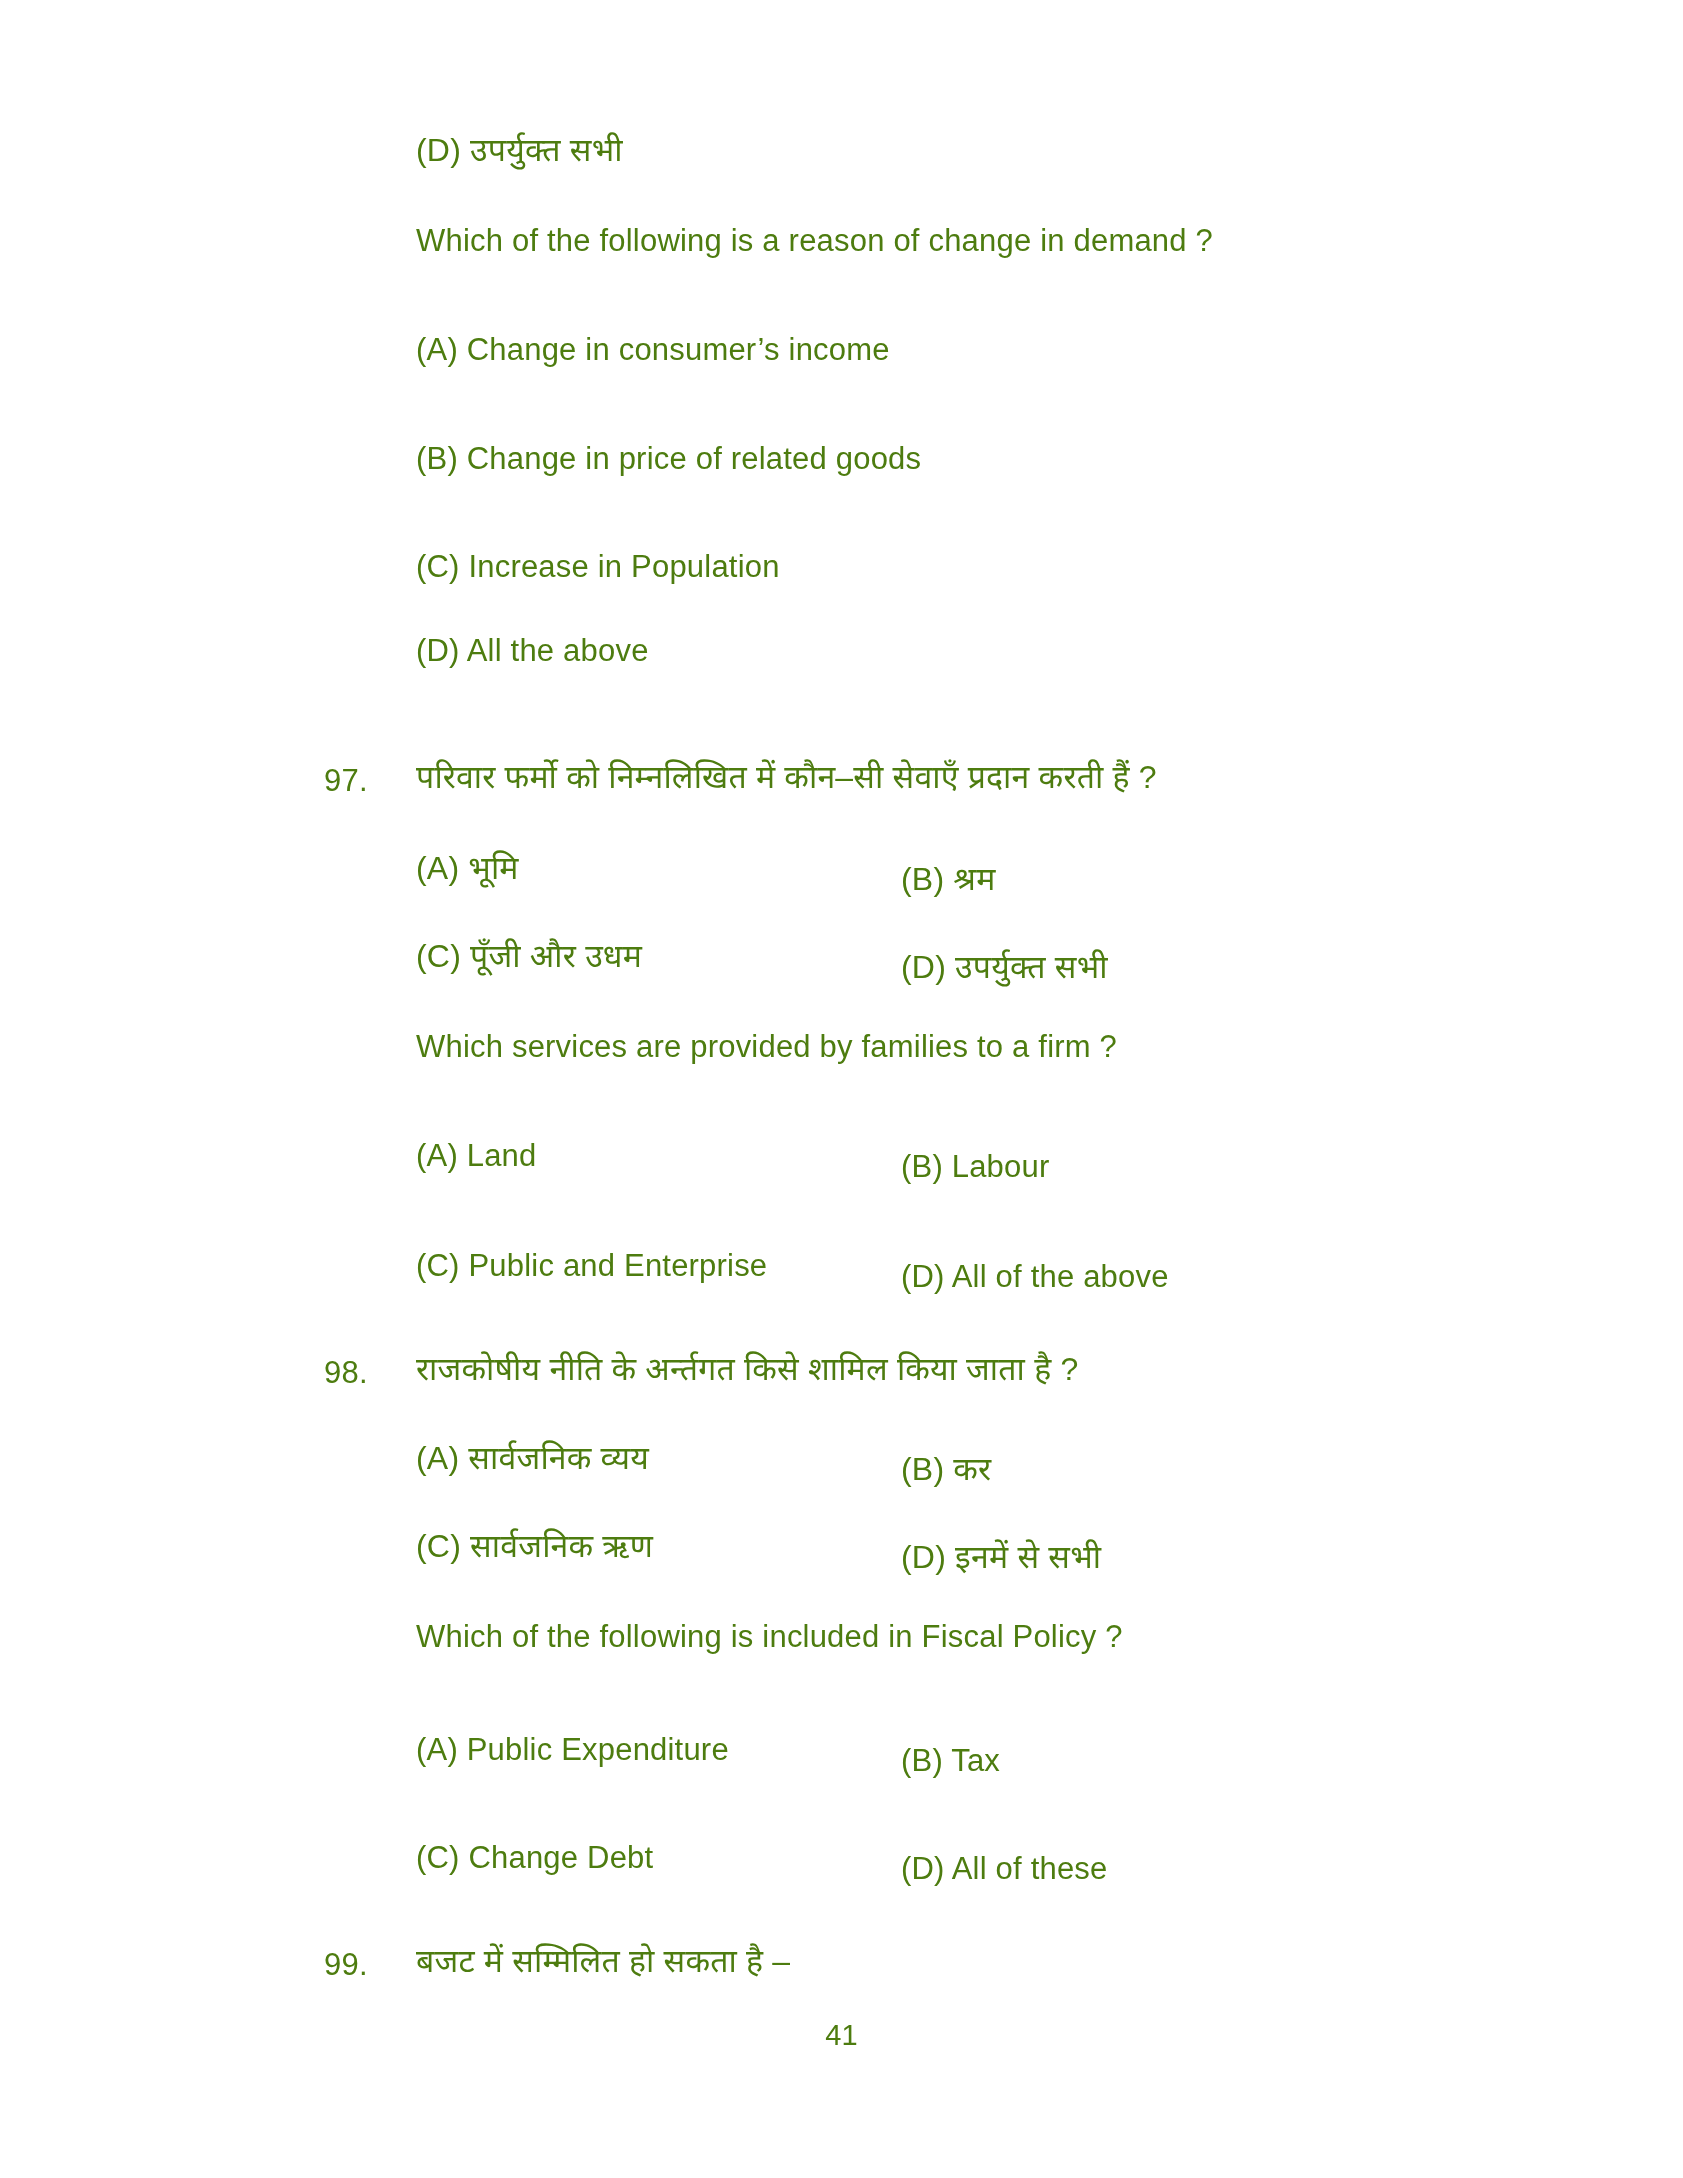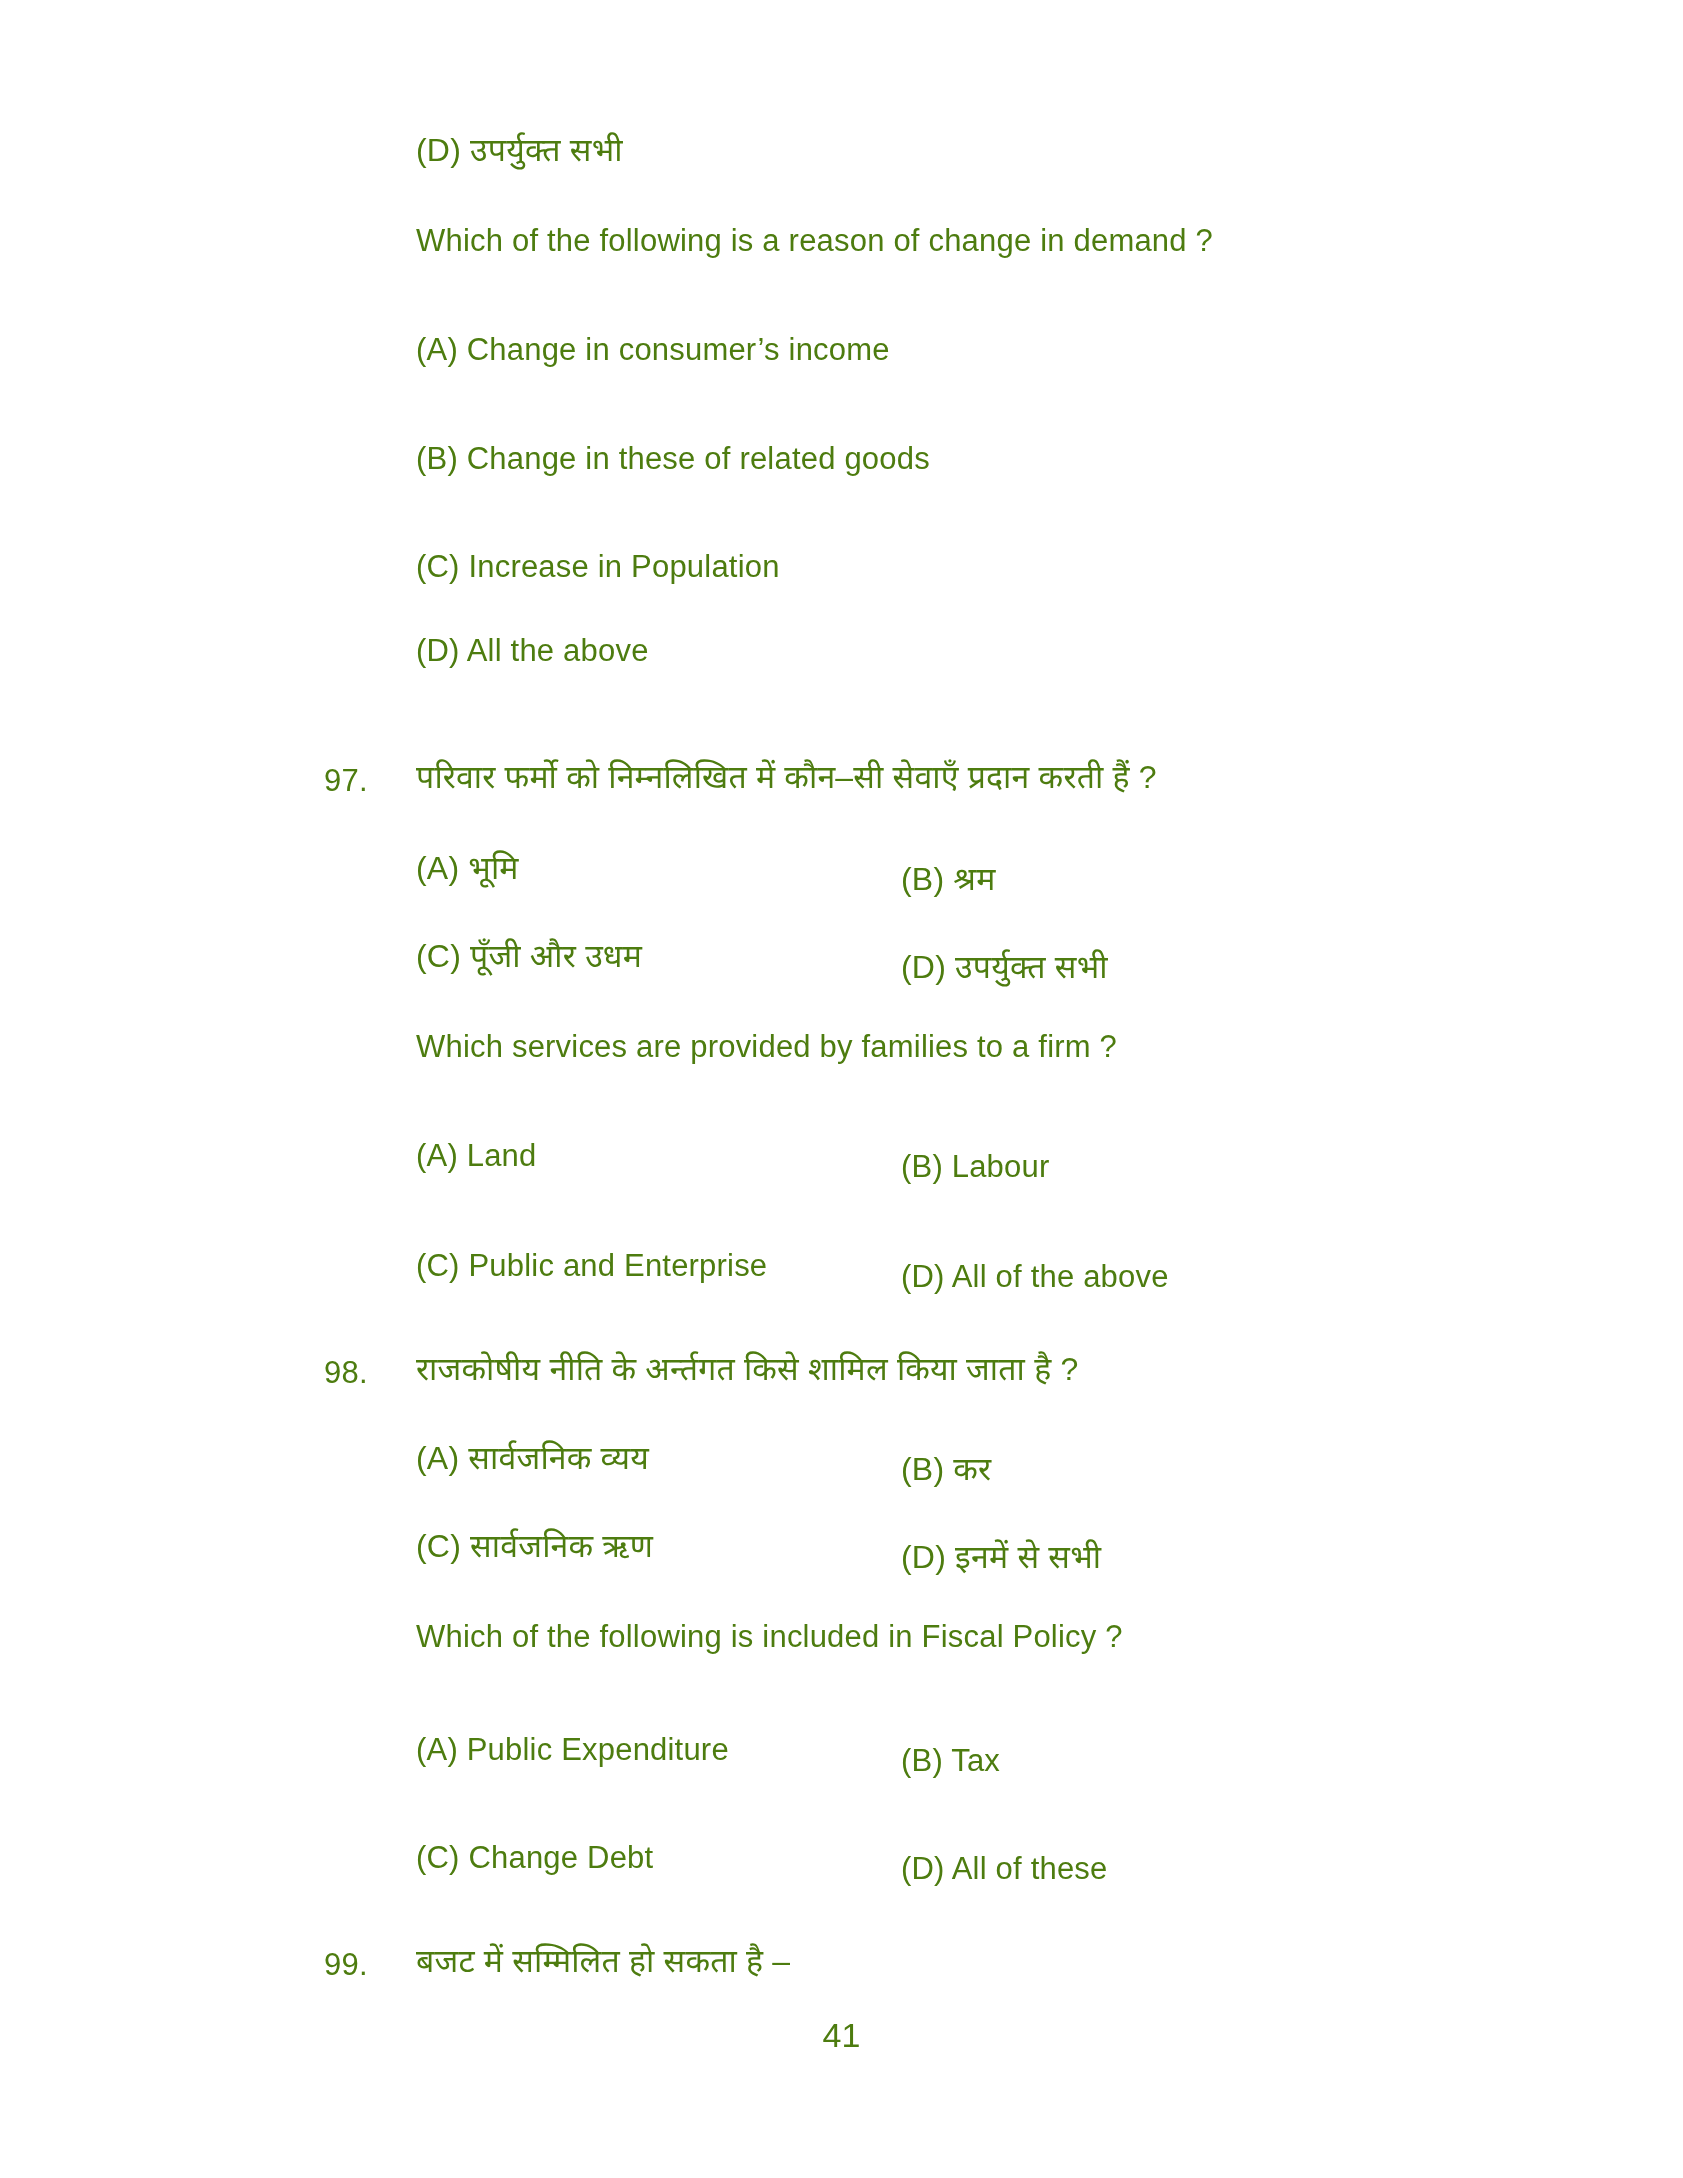--- a/index.html
+++ b/index.html
@@ -20,33 +20,33 @@
     letter-spacing:0.2px;
   }
   .hi{font-size:32px;}
   .num{left:324px;}
   .txt{left:416px;}
   .col2{left:901px;margin-top:11px;}
   .pageno{
     position:absolute;
     left:0; right:0;
     text-align:center;
-    font-size:34px;
+    font-size:29px;
     line-height:34px;
   }
 </style>
 </head>
 <body>
 
 <div class="page">
 
   <div class="t txt hi" style="top:131px">(D) उपर्युक्त सभी</div>
   <div class="t txt" style="top:222px">Which of the following is a reason of change in demand ?</div>
   <div class="t txt" style="top:331px">(A) Change in consumer’s income</div>
-  <div class="t txt" style="top:440px">(B) Change in these of related goods</div>
+  <div class="t txt" style="top:440px">(B) Change in price of related goods</div>
   <div class="t txt" style="top:548px">(C) Increase in Population</div>
   <div class="t txt" style="top:632px">(D) All the above</div>
 
   <div class="t num" style="top:762px">97.</div>
   <div class="t txt hi" style="top:758px">परिवार फर्मो को निम्नलिखित में कौन–सी सेवाएँ प्रदान करती हैं ?</div>
   <div class="t txt hi" style="top:849px">(A) भूमि</div>
   <div class="t col2 hi" style="top:849px">(B) श्रम</div>
   <div class="t txt hi" style="top:937px">(C) पूँजी और उधम</div>
   <div class="t col2 hi" style="top:937px">(D) उपर्युक्त सभी</div>
   <div class="t txt" style="top:1028px">Which services are provided by families to a firm ?</div>

